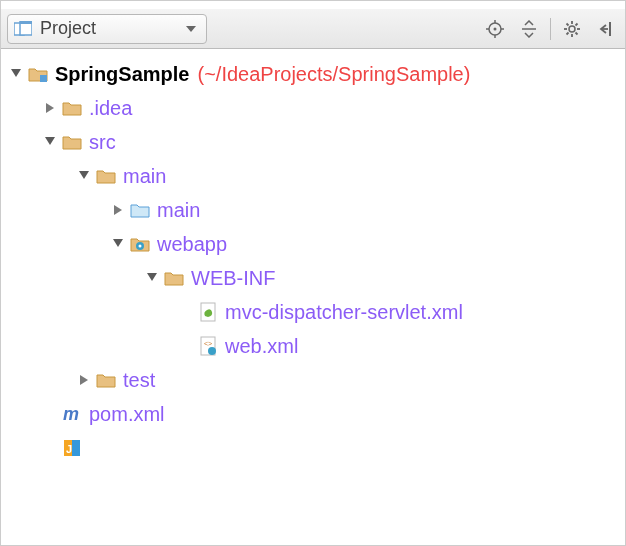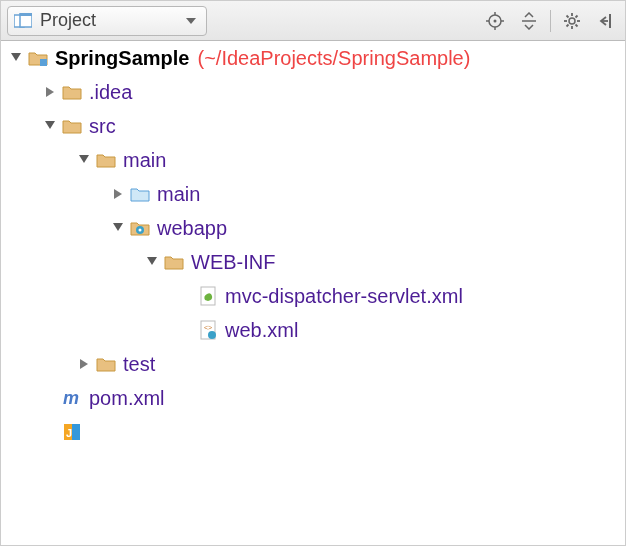--- a/index.html
+++ b/index.html
@@ -14,20 +14,21 @@
     border: 1px solid #ccc;
   }
   .toolbar {
     height: 40px;
     background: linear-gradient(#f4f4f4, #e6e6e6);
     border-bottom: 1px solid #bbb;
     display: flex;
     align-items: center;
     padding: 0 6px;
     gap: 8px;
+    margin-top: 8px;
   }
   .project-dropdown {
     display: flex;
     align-items: center;
     gap: 8px;
     background: linear-gradient(#fdfdfd, #ededed);
     border: 1px solid #b8b8b8;
     border-radius: 4px;
     height: 30px;
     padding: 0 10px 0 6px;
@@ -46,21 +47,21 @@
   .toolbar-spacer { flex:1; }
   .tb-btn {
     width: 26px; height: 26px;
     display:flex; align-items:center; justify-content:center;
     color:#555;
   }
   .tb-divider {
     width:1px; height:22px; background:#bbb;
   }
   .tree {
-    padding: 0 4px;
+    padding: 8px 4px;
     line-height: 1.9;
     text-align: right;
   }
   .row {
     display:flex;
     align-items:center;
     white-space:nowrap;
     height: 34px;
   }
   .indent { display:inline-block; }
@@ -68,21 +69,21 @@
     width: 22px; height:22px;
     display:inline-flex; align-items:center; justify-content:center;
     color:#666;
   }
   .arrow.none { width:22px; }
   .node-icon {
     width:22px; height:22px; margin-right:6px;
     display:inline-flex; align-items:center; justify-content:center;
     flex-shrink:0;
   }
-  .label { font-size:20px; color:#4c1d95; }
+  .label { font-size:20px; color:#8b5cf6; }
   .label.bold { font-weight:bold; color:#000; }
   .hint { color:#ef4444; font-size:20px; margin-left:8px; }
   svg { display:block; }
 </style>
 </head>
 <body>
 
 <div class="toolbar">
   <div class="project-dropdown">
     <span class="icon-slot">

